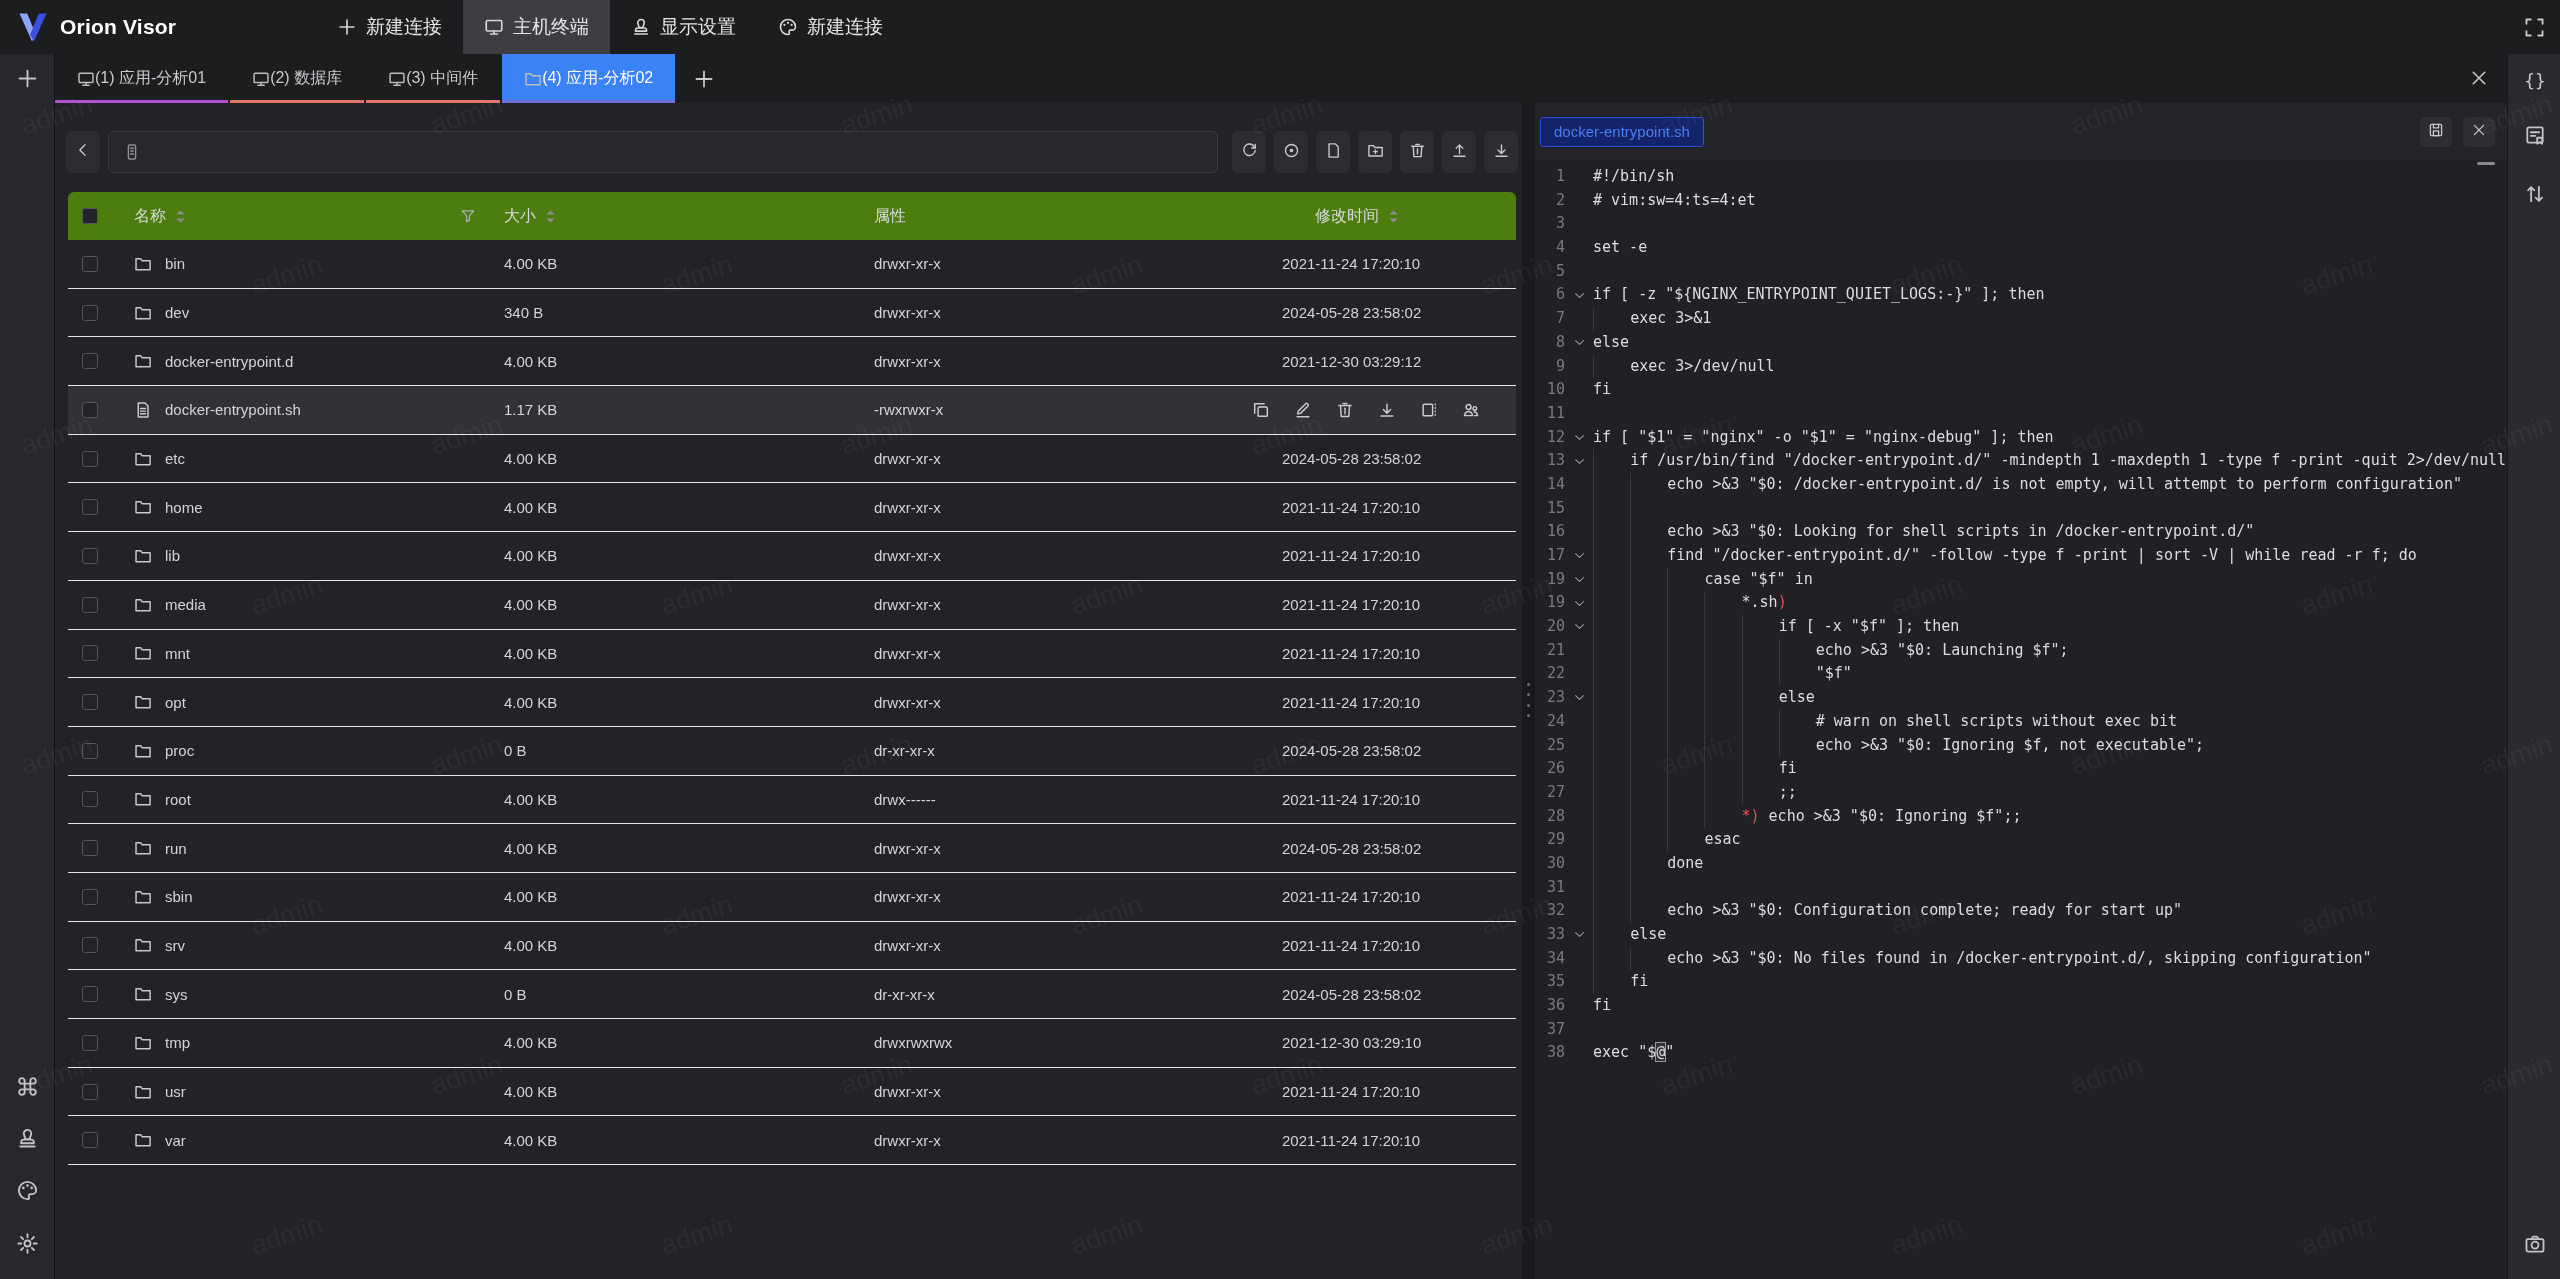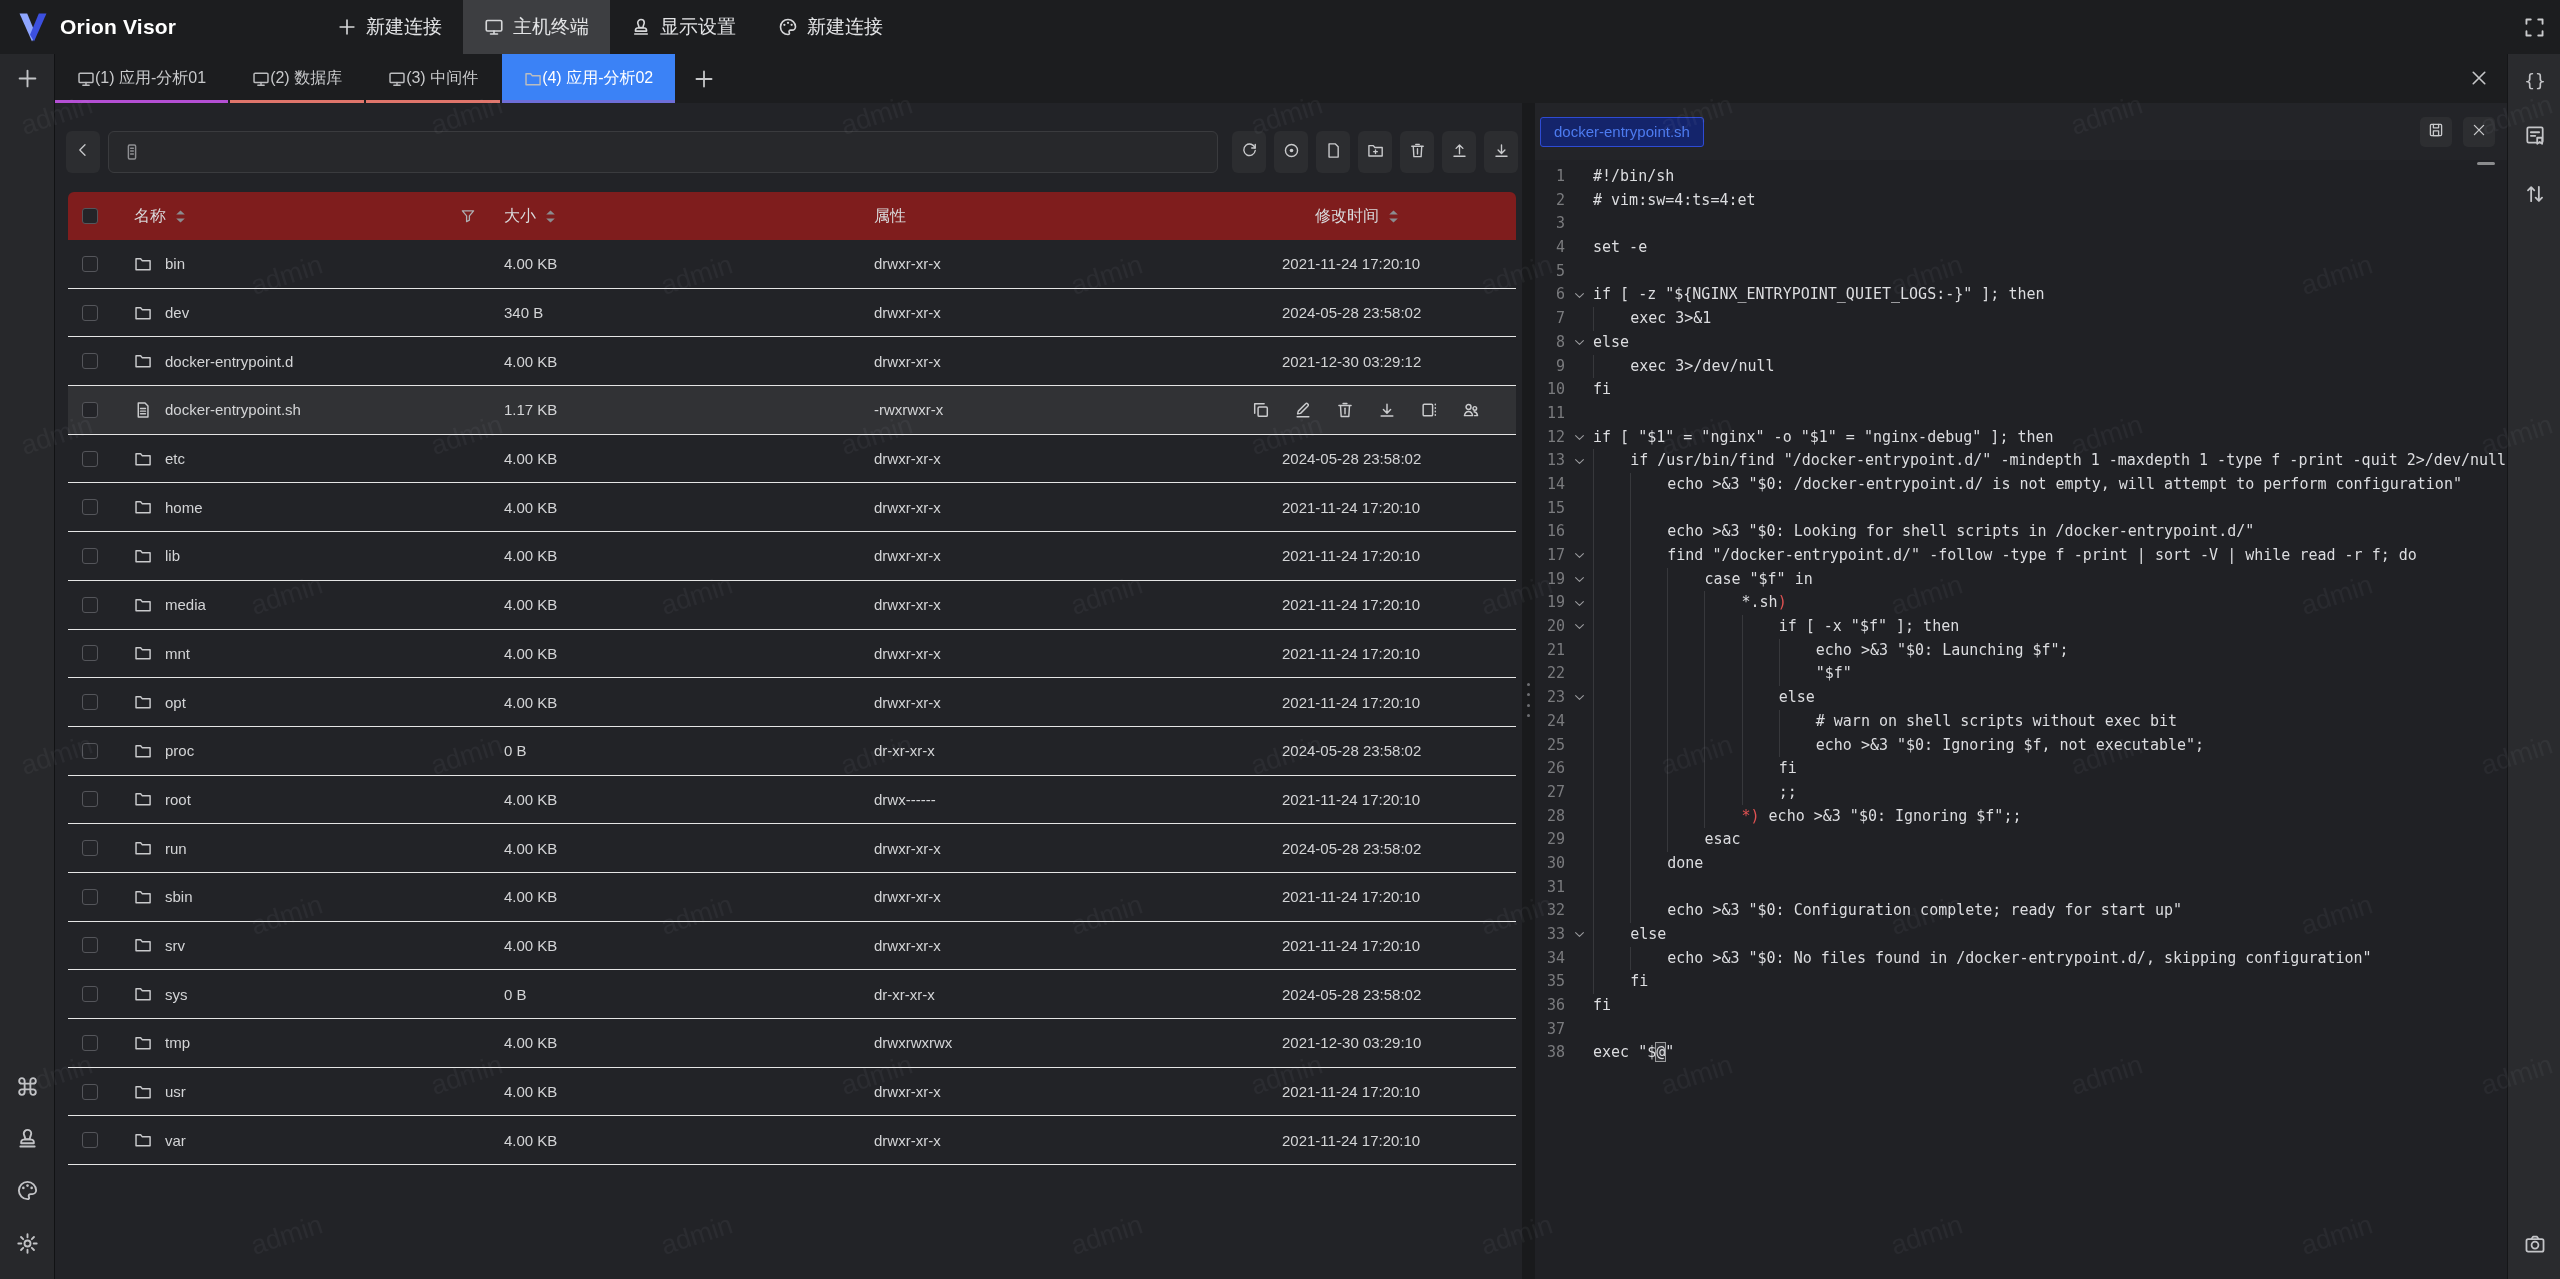--- a/index.html
+++ b/index.html
@@ -61,21 +61,21 @@
   #path-input input{background:transparent;border:none;outline:none;color:#d6d7d9;
                     font-size:15px;flex:1;height:100%;font-family:"Liberation Sans",sans-serif;}
   #fp-actions{display:flex;gap:8px;margin-left:6px;}
   .tb-btn{width:34px;height:42px;background:#2c2d30;border-radius:6px;display:flex;align-items:center;
           justify-content:center;color:#c9cacc;cursor:pointer;}
   .tb-btn svg{width:17px;height:17px;}
 
   
   #fp-table{position:absolute;left:13px;top:89px;width:1448px;}
   .tr{display:grid;grid-template-columns:48px 388px 370px 408px 234px;align-items:center;}
-  #thead{height:48px;background:#7f1d1d;border-radius:6px 6px 0 0;font-size:16px;color:#d9dadc;}
+  #thead{height:48px;background:#4d7c0f;border-radius:6px 6px 0 0;font-size:16px;color:#d9dadc;}
   .th{display:flex;align-items:center;}
   .sortcar{width:13px;height:15px;margin-left:8px;color:#8b8c90;display:inline-flex;}
   .sortcar svg{width:13px;height:15px;}
   #th-name-filter{margin-left:auto;margin-right:28px;width:16px;height:16px;color:#aeafb2;cursor:pointer;display:inline-flex;}
   #th-name-filter svg{width:16px;height:16px;}
   .cbx{width:16px;height:16px;border:1.5px solid #54555a;border-radius:3px;background:#232428;
        margin-left:14px;cursor:pointer;}
   .row{height:48.7px;border-bottom:1px solid #e5e5e5;font-size:15px;color:#d3d4d6;position:relative;cursor:pointer;}
   .row.hover{background:#313235;}
   .fname{display:flex;align-items:center;gap:13px;padding-left:18px;}

